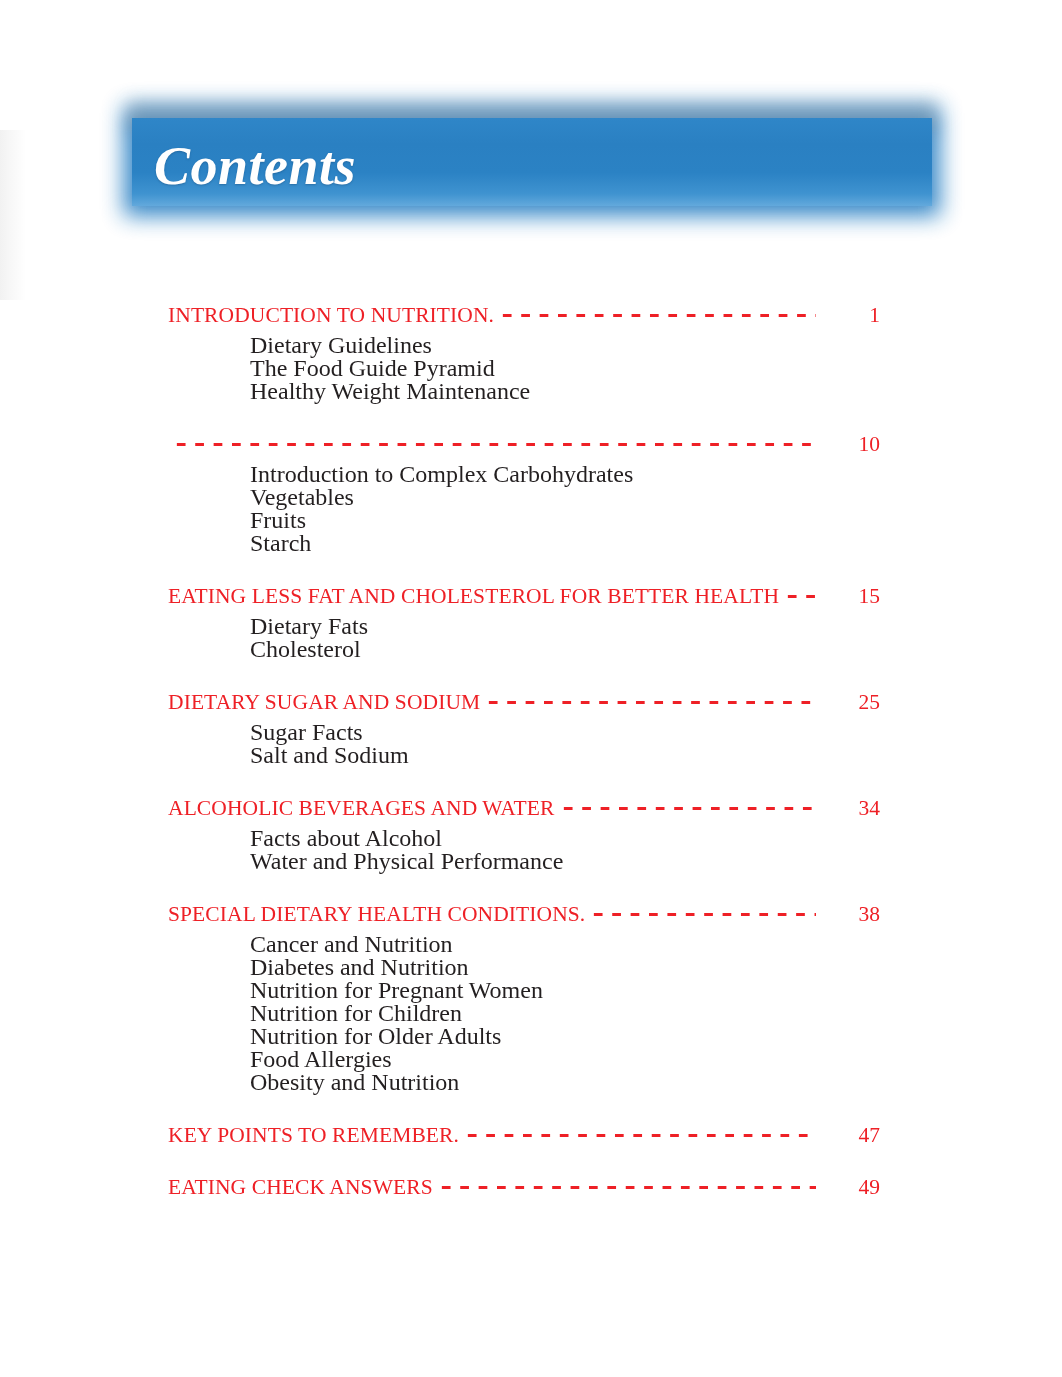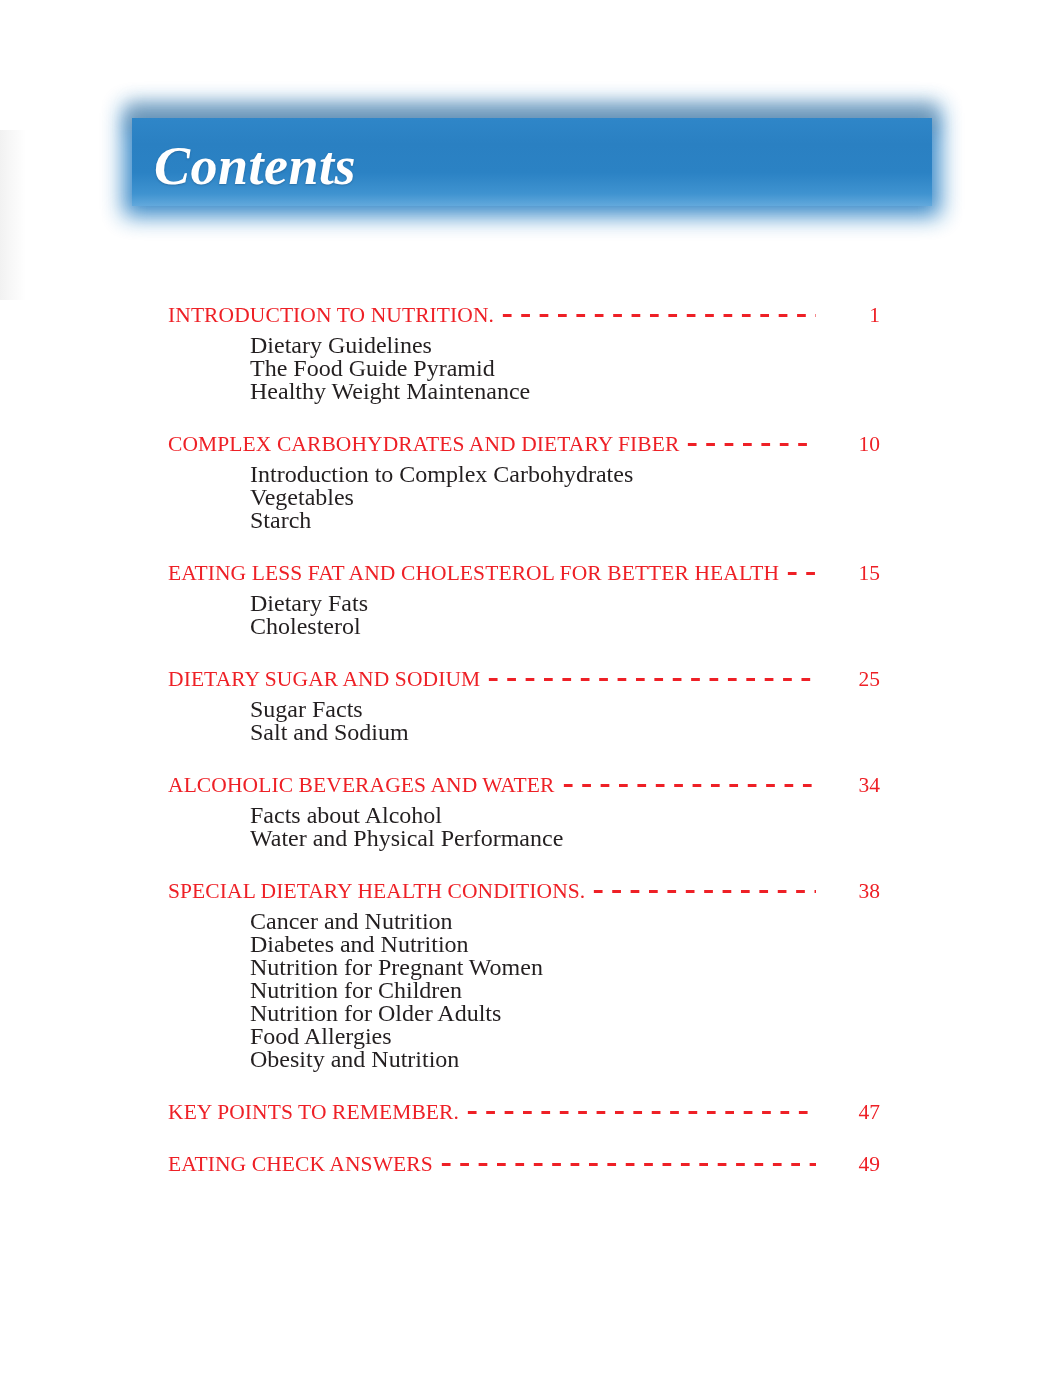--- a/index.html
+++ b/index.html
@@ -170,27 +170,27 @@
       </div>
       <ul class="sublist">
         <li>Dietary Guidelines</li>
         <li>The Food Guide Pyramid</li>
         <li>Healthy Weight Maintenance</li>
       </ul>
     </div>
     <div class="gap-lg"></div>
     <div class="entry">
       <div class="entry-head">
-        <span class="entry-title">COMPLEX CARBOHYDRATES AND DIETARY FIBER</span>
         <span class="leader"></span>
         <span class="entry-page">10</span>
       </div>
       <ul class="sublist">
         <li>Introduction to Complex Carbohydrates</li>
         <li>Vegetables</li>
+        <li>Fruits</li>
         <li>Starch</li>
       </ul>
     </div>
     <div class="gap-lg"></div>
     <div class="entry">
       <div class="entry-head">
         <span class="entry-title">EATING LESS FAT AND CHOLESTEROL FOR BETTER HEALTH</span>
         <span class="leader"></span>
         <span class="entry-page">15</span>
       </div>

